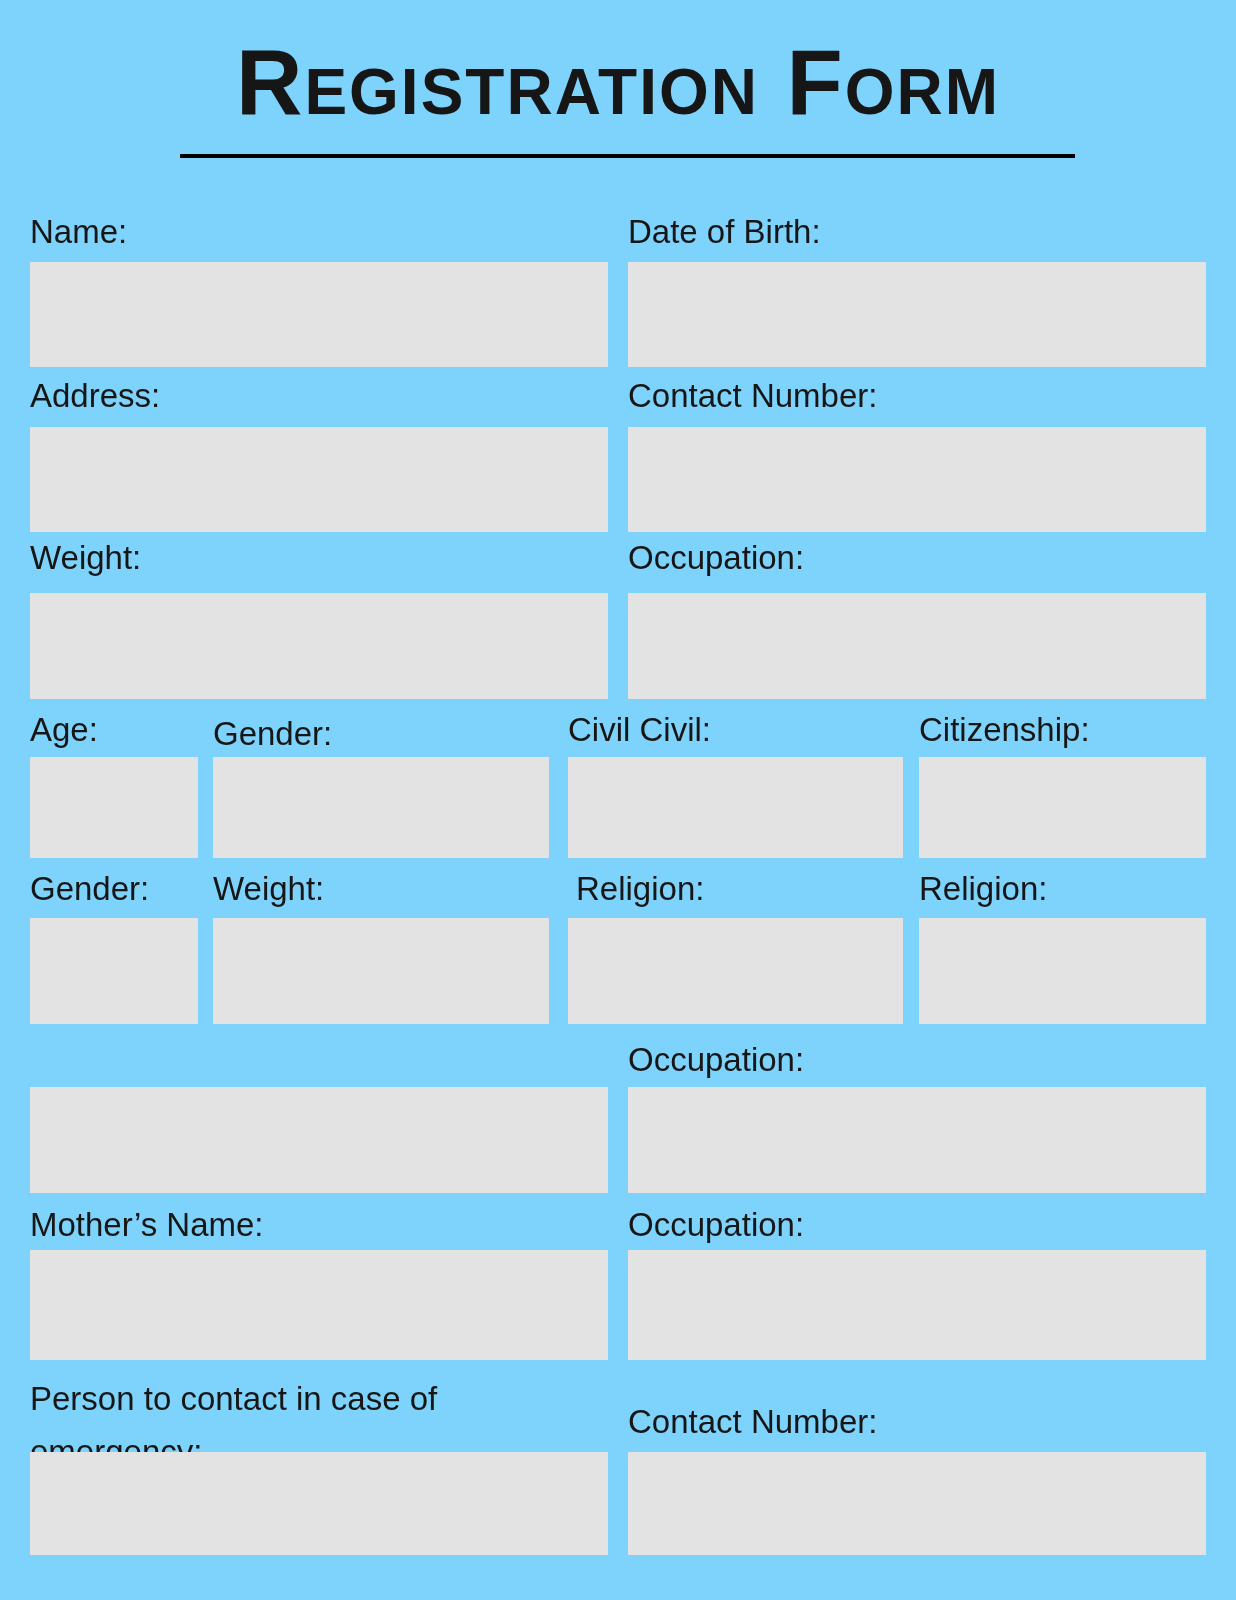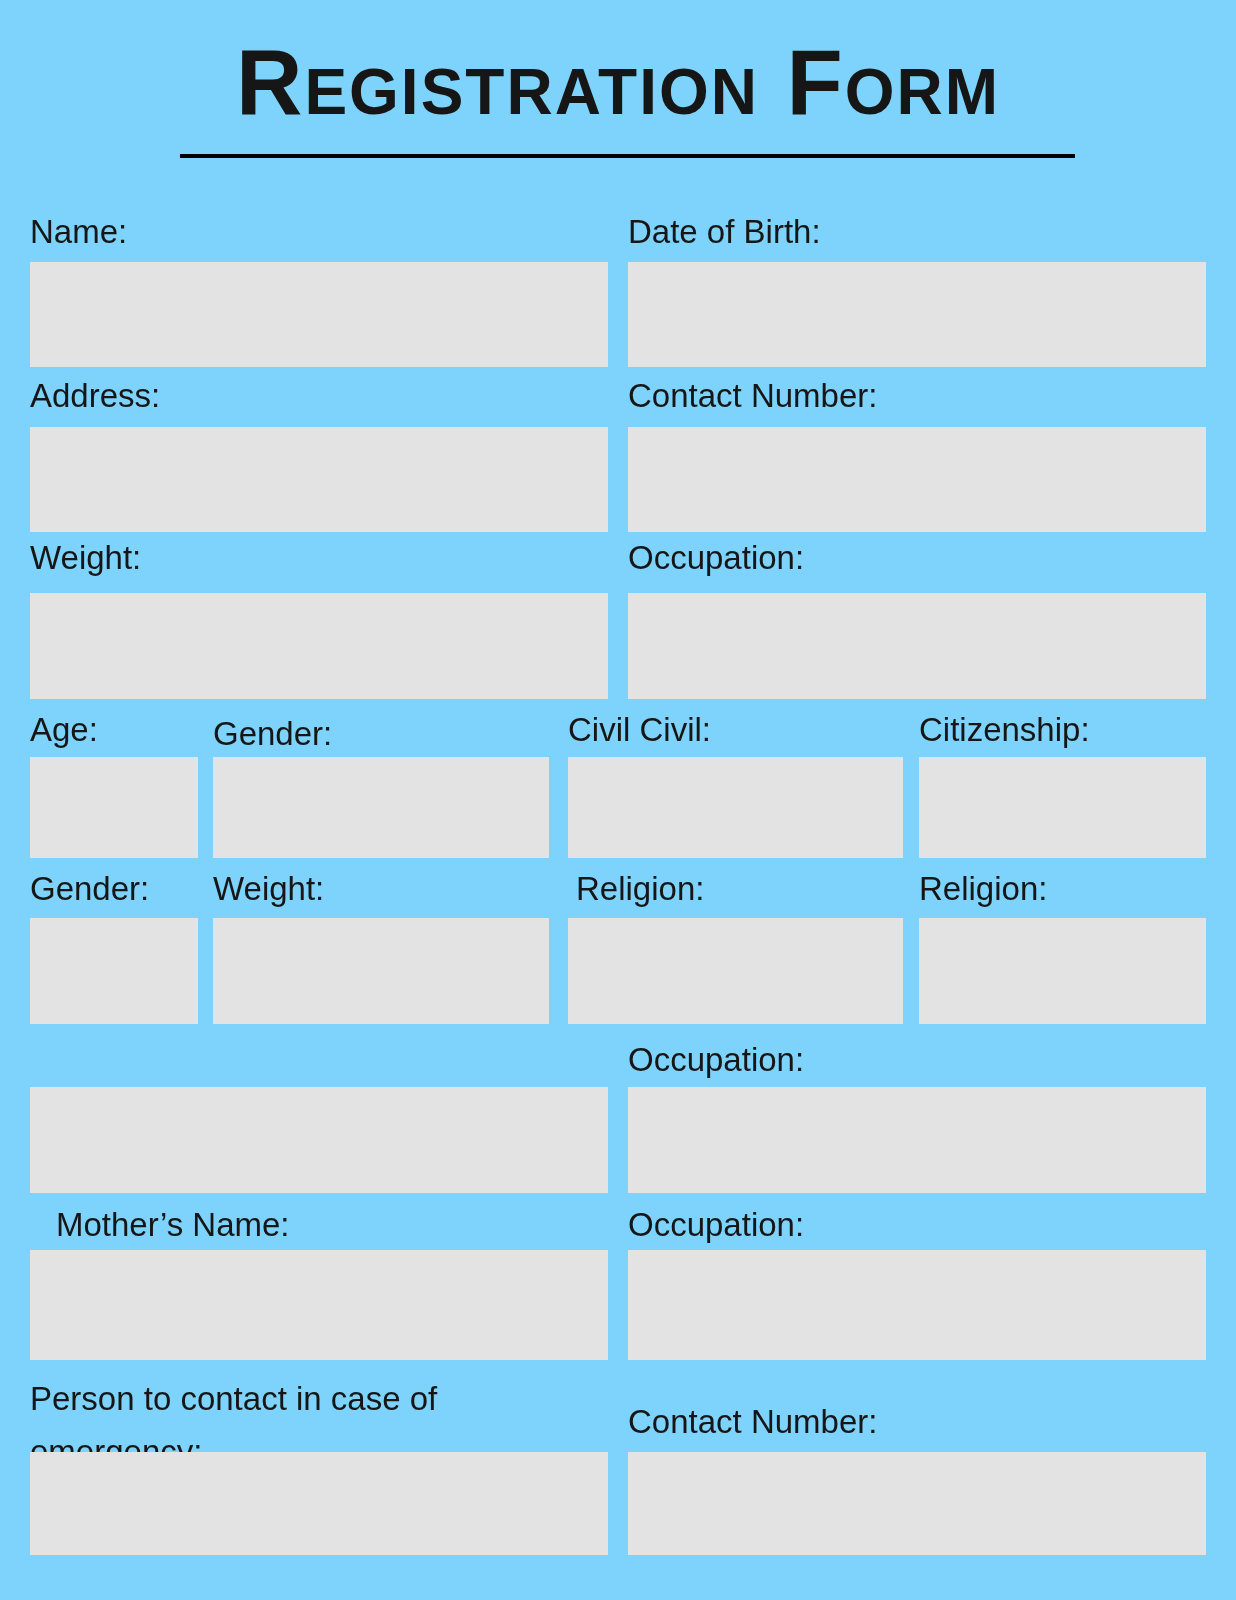--- a/index.html
+++ b/index.html
@@ -107,21 +107,21 @@
   <div class="box" style="left:568px; top:918px; width:335px; height:106px;"></div>
 
   <span class="lbl" style="left:919px; top:869px;">Religion:</span>
   <div class="box" style="left:919px; top:918px; width:287px; height:106px;"></div>
 
   <div class="box" style="left:30px; top:1087px; width:578px; height:106px;"></div>
 
   <span class="lbl" style="left:628px; top:1040px;">Occupation:</span>
   <div class="box" style="left:628px; top:1087px; width:578px; height:106px;"></div>
 
-  <span class="lbl" style="left:30px; top:1205px;margin-left:26px;">Mother’s Name:</span>
+  <span class="lbl" style="left:30px; top:1205px;">Mother’s Name:</span>
   <div class="box" style="left:30px; top:1250px; width:578px; height:110px;"></div>
 
   <span class="lbl" style="left:628px; top:1205px;">Occupation:</span>
   <div class="box" style="left:628px; top:1250px; width:578px; height:110px;"></div>
 
   <span class="lbl wrap" style="left:30px; top:1372px; width:480px;">Person to contact in case of emergency:</span>
   <div class="box" style="left:30px; top:1452px; width:578px; height:103px;"></div>
 
   <span class="lbl" style="left:628px; top:1402px;">Contact Number:</span>
   <div class="box" style="left:628px; top:1452px; width:578px; height:103px;"></div>

